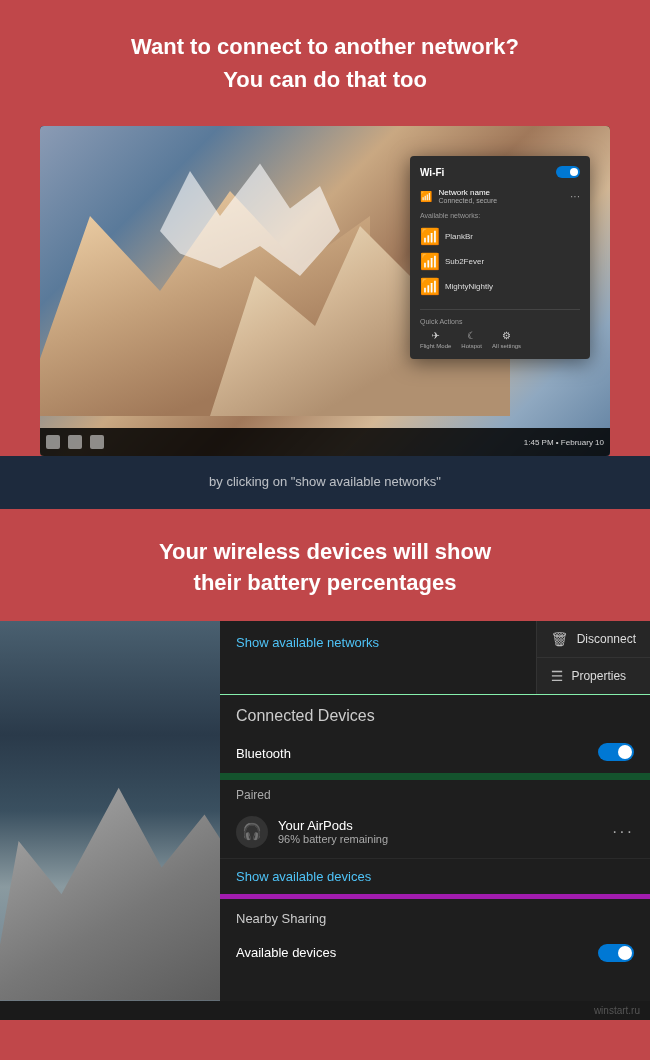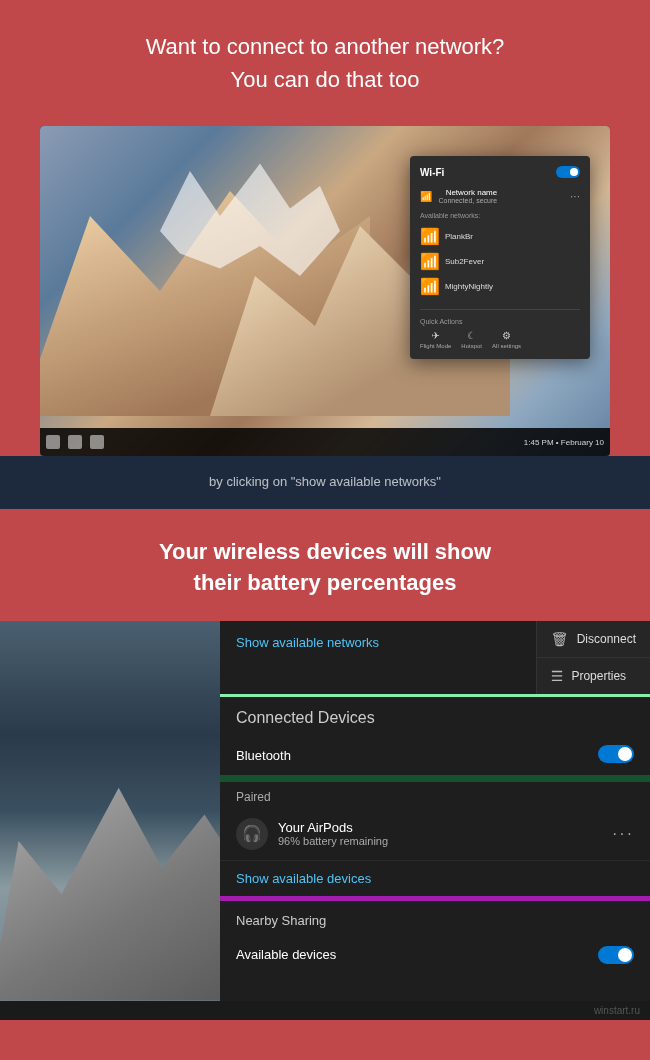--- a/index.html
+++ b/index.html
@@ -13,21 +13,21 @@
 
     
     .top-section {
       background: #c0474a;
       padding: 30px 20px 20px;
       text-align: center;
     }
     .top-title {
       color: white;
       font-size: 22px;
-      font-weight: 400;
+      font-weight: 700;
       line-height: 1.5;
     }
 
     
     .screenshot-card {
       margin: 10px 40px 0;
       background: #000000;
       border-radius: 4px;
       overflow: hidden;
       position: relative;
@@ -130,21 +130,21 @@
       border-radius: 50%;
     }
     .wifi-connected {
       display: flex; align-items: center; gap: 6px;
       margin-bottom: 8px;
     }
     .wifi-icon-small {
       font-size: 10px; color: #ccc;
     }
     .wifi-network-name {
-      font-size: 8px; color: white; font-weight: 500; text-align: right;
+      font-size: 8px; color: white; font-weight: 500;
     }
     .wifi-network-status {
       font-size: 7px; color: #aaa;
     }
     .wifi-dots {
       margin-left: auto; color: #aaa; font-size: 10px;
     }
     .wifi-section-label {
       font-size: 7px; color: #999; margin-bottom: 5px;
     }
@@ -227,21 +227,21 @@
     }
 
     
     .settings-panel {
       flex: 1;
       background: #1e1e1e;
     }
     .settings-top-row {
       display: flex;
       align-items: stretch;
-      border-bottom: 3px solid #86efac;
+      border-bottom: 1px solid #86efac;
     }
     .show-networks-link {
       flex: 1;
       padding: 14px 16px;
       color: #4fc3f7;
       font-size: 13px;
       cursor: pointer;
     }
     .settings-actions {
       display: flex;

